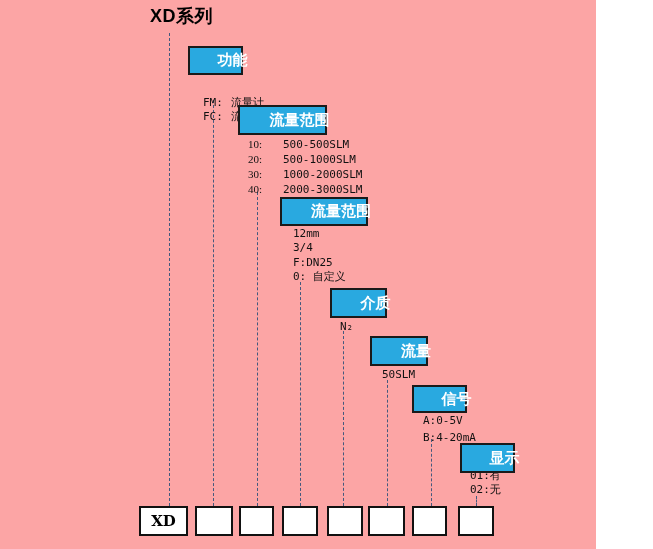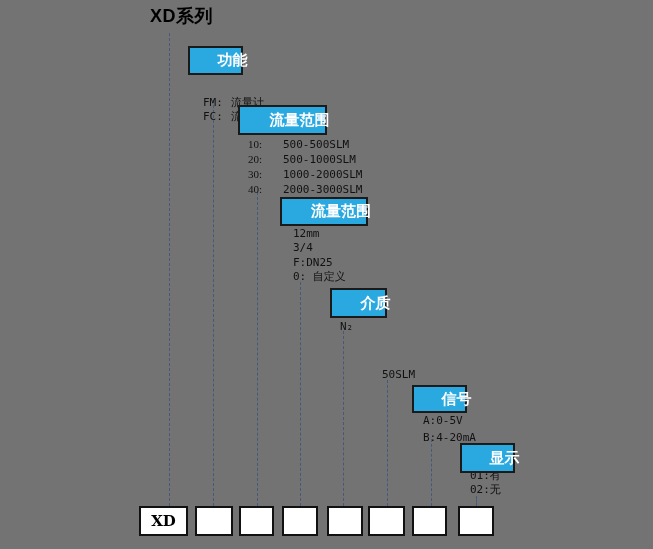--- a/index.html
+++ b/index.html
@@ -1,17 +1,17 @@
 <!DOCTYPE html>
 <html><head>
 <meta charset="utf-8">
 <style>
   html,body { margin:0; padding:0; background:#fff; }
   .canvas {
-    position:relative; width:653px; height:549px; background:#737373;
+    position:relative; width:596px; height:549px; background:#fca5a5;
     overflow:hidden; font-family:"Liberation Sans", sans-serif;
   }
   .title {
     position:absolute; left:150px; top:4px; margin:0;
     font-size:18px; font-weight:bold; color:#000;
     font-family:"Liberation Sans", sans-serif; letter-spacing:0.5px;
   }
   .vline {
     position:absolute; width:0; border-left:1px dashed #44597E; z-index:0;
   }
@@ -75,20 +75,21 @@
 
   <div class="blabel" style="left:280px;top:197px;width:88px;height:29px">流量范围</div>
   <div class="opt" style="left:293px;top:227px">12mm</div>
   <div class="opt" style="left:293px;top:241px">3/4</div>
   <div class="opt" style="left:293px;top:256px">F:DN25</div>
   <div class="opt" style="left:293px;top:270px">0: 自定义</div>
 
   <div class="blabel" style="left:330px;top:288px;width:57px;height:30px">介质</div>
   <div class="opt" style="left:340px;top:320px">N₂</div>
 
+  <div class="blabel" style="left:370px;top:336px;width:58px;height:30px">流量</div>
   <div class="opt" style="left:382px;top:368px">50SLM</div>
 
   <div class="blabel" style="left:412px;top:385px;width:55px;height:28px">信号</div>
   <div class="opt" style="left:423px;top:414px">A:0-5V</div>
   <div class="opt" style="left:423px;top:431px">B:4-20mA</div>
 
   <div class="blabel" style="left:460px;top:443px;width:55px;height:30px">显示</div>
   <div class="opt" style="left:470px;top:469px">01:有</div>
   <div class="opt" style="left:470px;top:483px">02:无</div>
 

